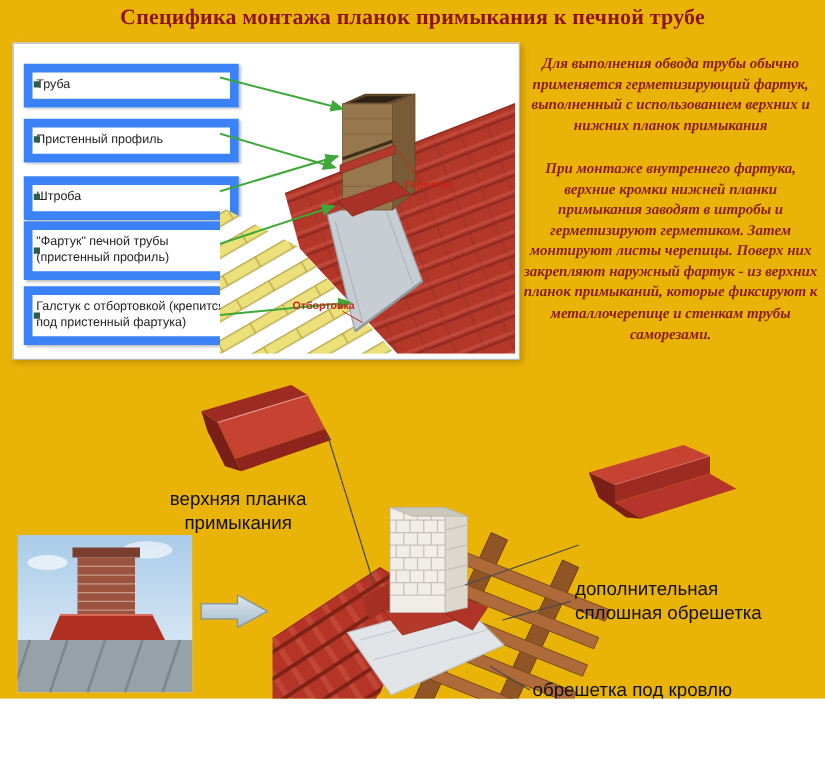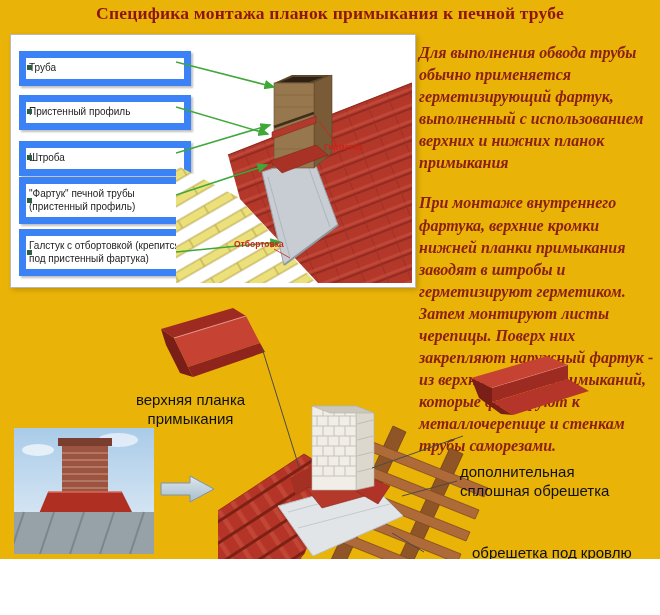--- a/index.html
+++ b/index.html
@@ -12,21 +12,21 @@
          border:1px solid #b9b9b9;box-shadow:2px 2px 5px rgba(0,0,0,.18);}
   .legend-item{position:absolute;left:8px;width:152px;background:#fff;border:7px solid #3b82f6;
          box-shadow:1.5px 1.5px 2px rgba(0,0,0,.25);font-size:10px;line-height:1.25;
          color:#222;text-align:left;padding:4px 3px;}
   .legend-item .bullet{position:absolute;left:1px;top:50%;margin-top:-3px;width:5px;height:5px;
          background:#2e5f46;}
   .li1{top:16px;} .li2{top:60px;} .li3{top:106px;} .li4{top:142px;} .li5{top:194px;}
   .illu{position:absolute;left:165px;top:2px;}
   .desc{position:absolute;left:419px;top:42px;width:235px;
          font-family:"Liberation Serif",serif;font-style:italic;font-weight:bold;
-         font-size:16px;line-height:1.38;color:#8b2012;}
+         font-size:12px;line-height:1.38;color:#8b2012;text-align:center;}
   .desc p{margin:0 0 18px 0;}
   .abs{position:absolute;}
   .blabel{position:absolute;font-size:15px;color:#101010;line-height:1.25;}
   .center{text-align:center;}
   .overlay{position:absolute;left:0;top:300px;pointer-events:none;}
 </style>
 </head>
 <body>
 
 <div class="stage">
@@ -254,21 +254,21 @@
       <g stroke="#bdb8ad" stroke-width="0.8">
         <line x1="139" y1="28" x2="155" y2="24"></line>
           <line x1="139" y1="44" x2="155" y2="40"></line>
         <line x1="139" y1="60" x2="155" y2="56"></line>
           <line x1="139" y1="76" x2="155" y2="72"></line>
       </g>
     </g>
   </svg>
 
   <div class="blabel" style="left:460px;top:463px;width:170px;">дополнительная сплошная обрешетка</div>
-  <div class="blabel" style="left:426px;top:544px;width:160px;margin-left:46px;">обрешетка под кровлю</div>
+  <div class="blabel" style="left:426px;top:544px;width:160px;">обрешетка под кровлю</div>
 
   <svg class="overlay" width="660" height="315" viewBox="0 0 660 315">
     <g stroke="#4a4a4a" stroke-width="1">
       <line x1="262" y1="48" x2="299" y2="167"></line>
       <line x1="463" y1="136" x2="372" y2="168"></line>
       <line x1="457" y1="181" x2="402" y2="196"></line>
       <line x1="424" y1="252" x2="392" y2="233"></line>
     </g>
   </svg>
 

